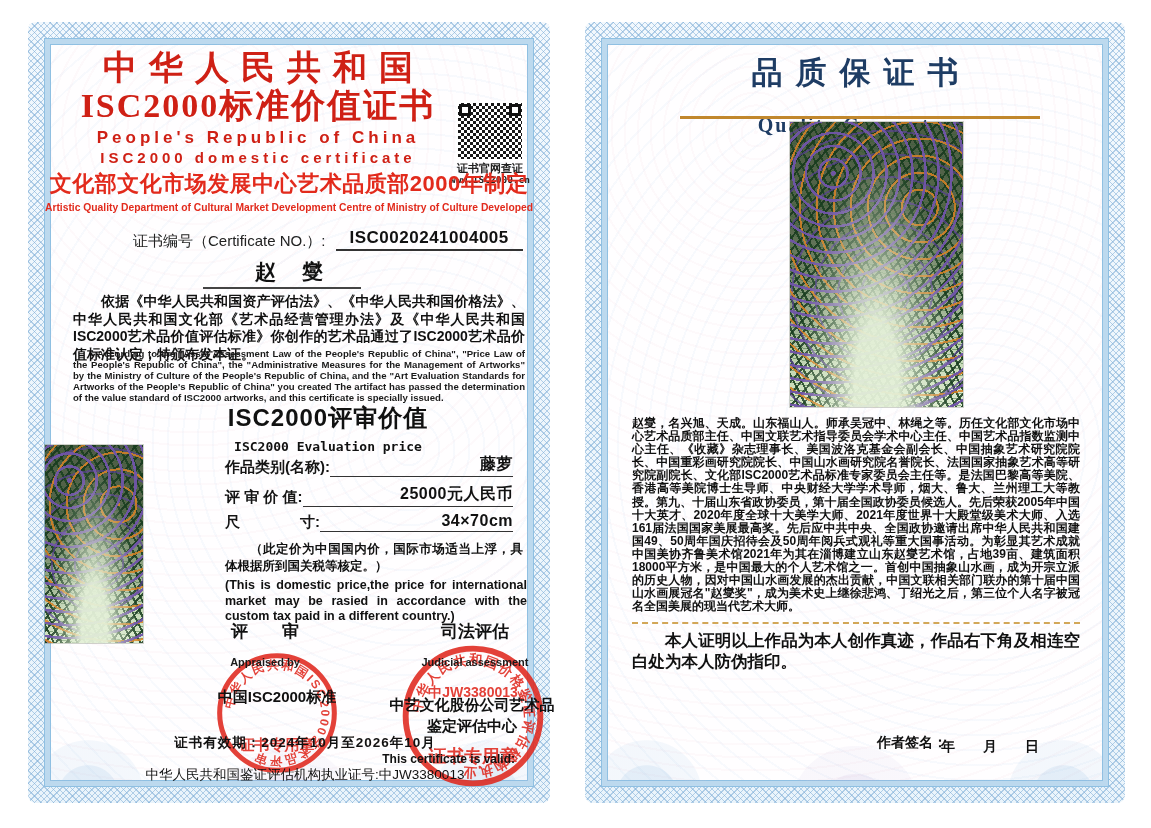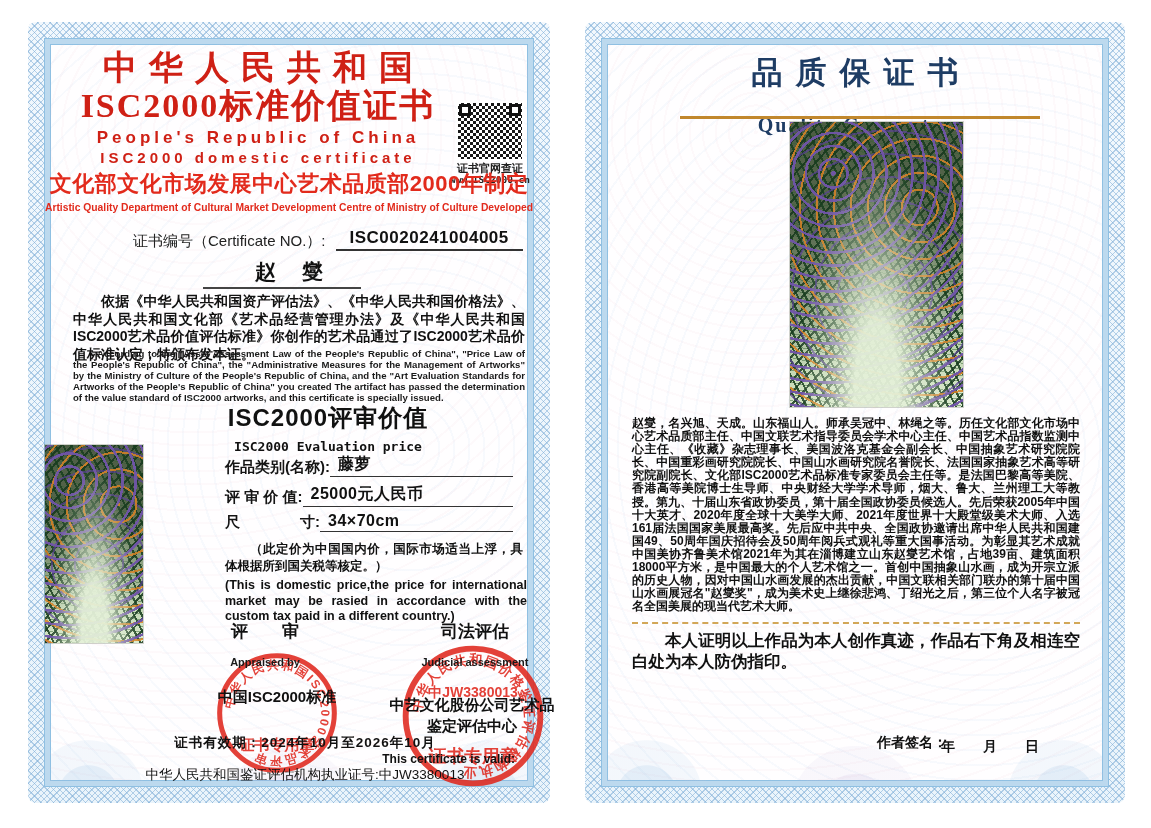--- a/index.html
+++ b/index.html
@@ -20,21 +20,21 @@
     border:5px solid #bcd9ee;
     box-shadow: inset 0 0 0 1px #8fc0e2, 0 0 0 1px #8fc0e2;}
   .panel::after{content:"";position:absolute;inset:0;pointer-events:none;
     background:
       radial-gradient(circle at 8% 102%, rgba(144,188,226,.25) 0 30px, rgba(144,188,226,.10) 31px 55px, transparent 56px),
       radial-gradient(circle at 50% 104%, rgba(182,168,214,.20) 0 36px, rgba(182,168,214,.08) 37px 64px, transparent 65px),
       radial-gradient(circle at 92% 102%, rgba(144,188,226,.25) 0 30px, rgba(144,188,226,.10) 31px 55px, transparent 56px),
       repeating-radial-gradient(circle at 30% 12%, rgba(233,183,197,.07) 0 2px, transparent 2px 13px),
       repeating-radial-gradient(circle at 75% 55%, rgba(150,190,230,.07) 0 2px, transparent 2px 15px);}
 
-  .abs{position:absolute;}
+  .abs{position:absolute;text-align:right;}
   .ctr{text-align:center;}
 
   
   .t-red{color:#cf2015;font-weight:bold;}
   .t1{top:26px;left:10px;width:440px;font-size:34px;letter-spacing:12px;text-indent:12px;line-height:38px;}
   .t2{top:64px;left:10px;width:440px;font-size:34px;letter-spacing:2px;line-height:40px;
       font-family:"Liberation Serif","DejaVu Serif",serif;}
   .e1{top:106px;left:10px;width:440px;font-size:17px;letter-spacing:4px;}
   .e2{top:127px;left:10px;width:440px;font-size:15px;letter-spacing:4px;}
   .issuer-cn{top:147px;left:0;width:100%;font-size:22px;color:#e22a1c;font-weight:bold;letter-spacing:.5px;}

